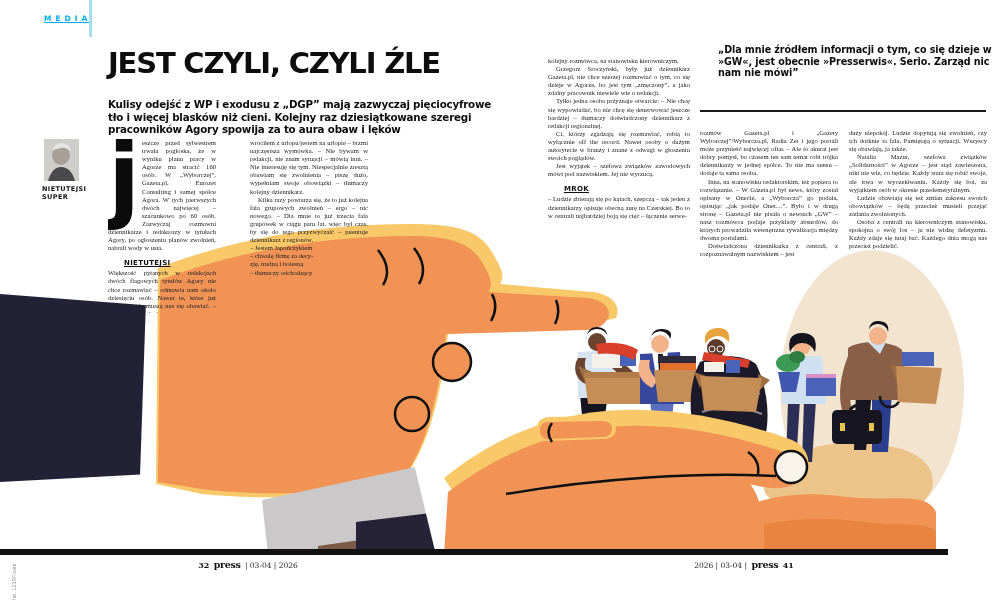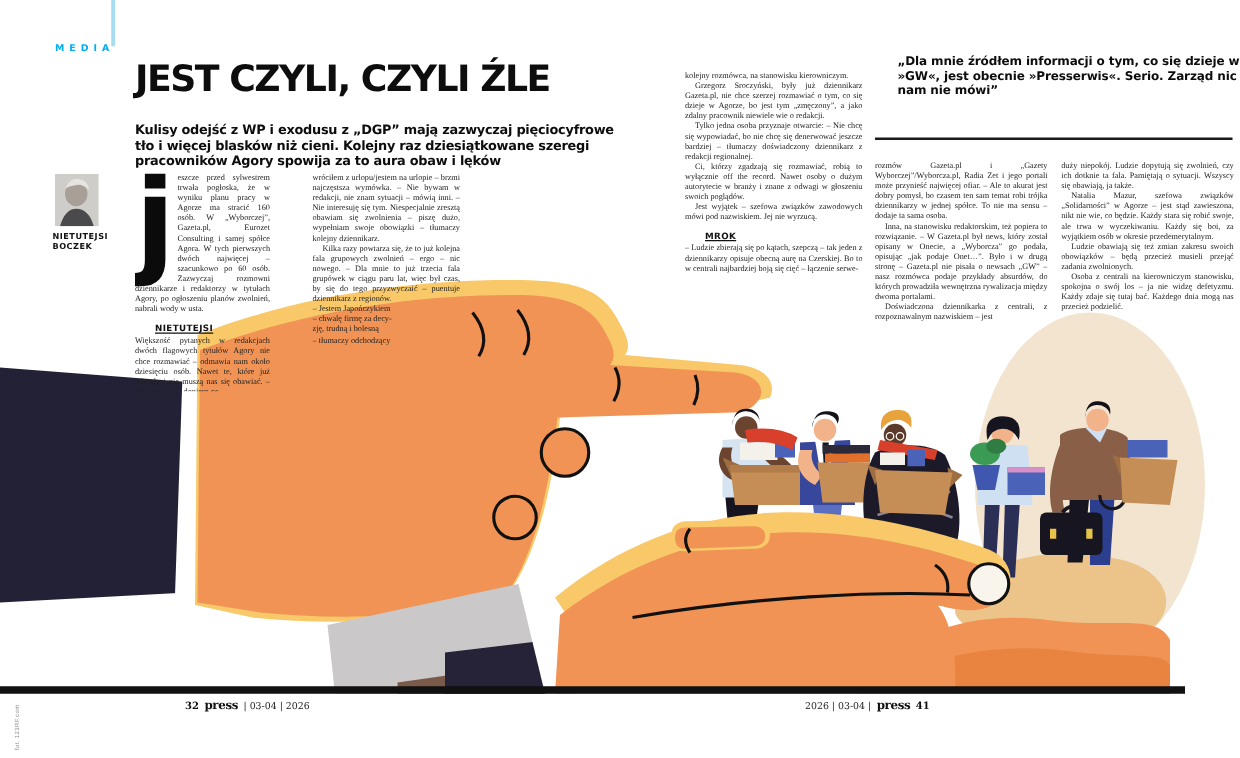--- a/index.html
+++ b/index.html
@@ -3,21 +3,21 @@
 <meta charset="utf-8">
 <style>
   html,body{margin:0;padding:0;background:#ffffff;}
   #spread{position:relative;width:992px;height:606px;background:#fff;overflow:hidden;
           font-family:"Liberation Serif",serif;color:#1c1c1c;}
   #art{position:absolute;left:0;top:0;z-index:0;}
 
   .abs{position:absolute;}
 
   
-  .kicker{left:44px;top:34px;font:bold 7.5px "DejaVu Sans",sans-serif;letter-spacing:4px;color:#00aeef;}
+  .kicker{left:44px;top:14px;font:bold 7.5px "DejaVu Sans",sans-serif;letter-spacing:4px;color:#00aeef;text-decoration:underline;}
   .kicker-rule{left:89px;top:0;width:2.5px;height:37px;background:#a5ddf2;}
 
   
   .headline{left:108px;top:48px;width:400px;font:bold 29px/30px "DejaVu Sans",sans-serif;
             letter-spacing:-1.2px;color:#0d0d0d;}
   .standfirst{left:108px;top:98px;width:386px;font:bold 10.3px/12.7px "DejaVu Sans",sans-serif;
               letter-spacing:-0.2px;color:#0d0d0d;}
 
   
   .author-photo{left:44px;top:139px;width:35px;height:42px;}
@@ -37,21 +37,21 @@
   .blk-line{text-align:left;}
   .dropcap{float:left;width:30px;height:86px;font:bold 94px/74px "DejaVu Sans",sans-serif;
            color:#0b0b0b;margin:2px 4px 0 0;}
   #col1{left:108px;top:139px;width:108px;height:174px;}
   #col2{left:250px;top:139px;width:118px;height:158px;}
   #col3{left:548px;top:57px;width:142px;height:248px;}
   #col4{left:700px;top:129px;width:138px;height:182px;}
   #col5{left:849px;top:129px;width:138px;height:186px;}
 
   
-  .footer{top:559px;width:200px;text-align:left;font:7.5px "DejaVu Serif",serif;color:#111;z-index:2;}
+  .footer{top:559px;width:200px;text-align:center;font:7.5px "DejaVu Serif",serif;color:#111;z-index:2;}
   .footer-left{left:148px;}
   .footer-right{left:644px;}
   .footer .pgnum{font-weight:bold;font-size:8px;}
   .footer .brand{font-weight:bold;font-size:9.5px;letter-spacing:-0.3px;padding:0 2px;}
   .footer .lite{color:#222;}
 
   
   .credit{left:12px;top:500px;width:60px;transform:rotate(-90deg);transform-origin:50px 50px;
           font:4.8px "Liberation Sans",sans-serif;color:#8a8a8a;letter-spacing:.3px;}
 </style>
@@ -195,21 +195,21 @@
   <div class="abs standfirst">Kulisy odejść z WP i exodusu z „DGP” mają zazwyczaj pięciocyfrowe tło i więcej blasków niż cieni. Kolejny raz dziesiątkowane szeregi pracowników Agory spowija za to aura obaw i lęków</div>
 
   <svg class="abs author-photo" viewBox="0 0 35 42">
     <rect width="35" height="42" fill="#cfcdc9"></rect>
     <ellipse cx="17" cy="16" rx="9" ry="10" fill="#a89f98"></ellipse>
     <path d="M8,12 Q12,3 18,4 Q27,5 27,13 Q22,8 17,9 Q11,10 8,12 Z" fill="#e6e4e1"></path>
     <path d="M4,42 Q8,28 17,28 Q27,28 31,42 Z" fill="#4a4a4c"></path>
   </svg>
   <div class="abs author-name">
     <div>NIETUTEJSI</div>
-    <div>BOCZEK</div>
+    <div>SUPER</div>
   </div>
 
   <div id="col1" class="col">
       <p class="blk-p"><span class="dropcap">j</span>eszcze przed sylwestrem trwała pogłoska, że w wyniku planu pracy w Agorze ma stracić 160 osób. W „Wyborczej”, Gazeta.pl, Eurozet Consulting i samej spółce Agora. W tych pierwszych dwóch najwięcej – szacunkowo po 60 osób. Zazwyczaj rozmowni dziennikarze i redaktorzy w tytułach Agory, po ogłoszeniu planów zwolnień, nabrali wody w usta.</p>
       <h3 class="blk-h2">NIETUTEJSI</h3>
       <p class="blk-p">Większość pytanych w redakcjach dwóch flagowych tytułów Agory nie chce rozmawiać – odmawia nam około dziesięciu osób. Nawet te, które już odeszły i nie muszą nas się obawiać. – Nic nie wiem, dopiero co</p>
     </div>
   <div id="col2" class="col">
       <p class="blk-p">wróciłem z urlopu/jestem na urlopie – brzmi najczęstsza wymówka. – Nie bywam w redakcji, nie znam sytuacji – mówią inni. – Nie interesuję się tym. Niespecjalnie zresztą obawiam się zwolnienia – piszę dużo, wypełniam swoje obowiązki – tłumaczy kolejny dziennikarz.</p>
       <p class="blk-p">Kilka razy powtarza się, że to już kolejna fala grupowych zwolnień – ergo – nic nowego. – Dla mnie to już trzecia fala grupówek w ciągu paru lat, więc był czas, by się do tego przyzwyczaić – puentuje dziennikarz z regionów.</p>

